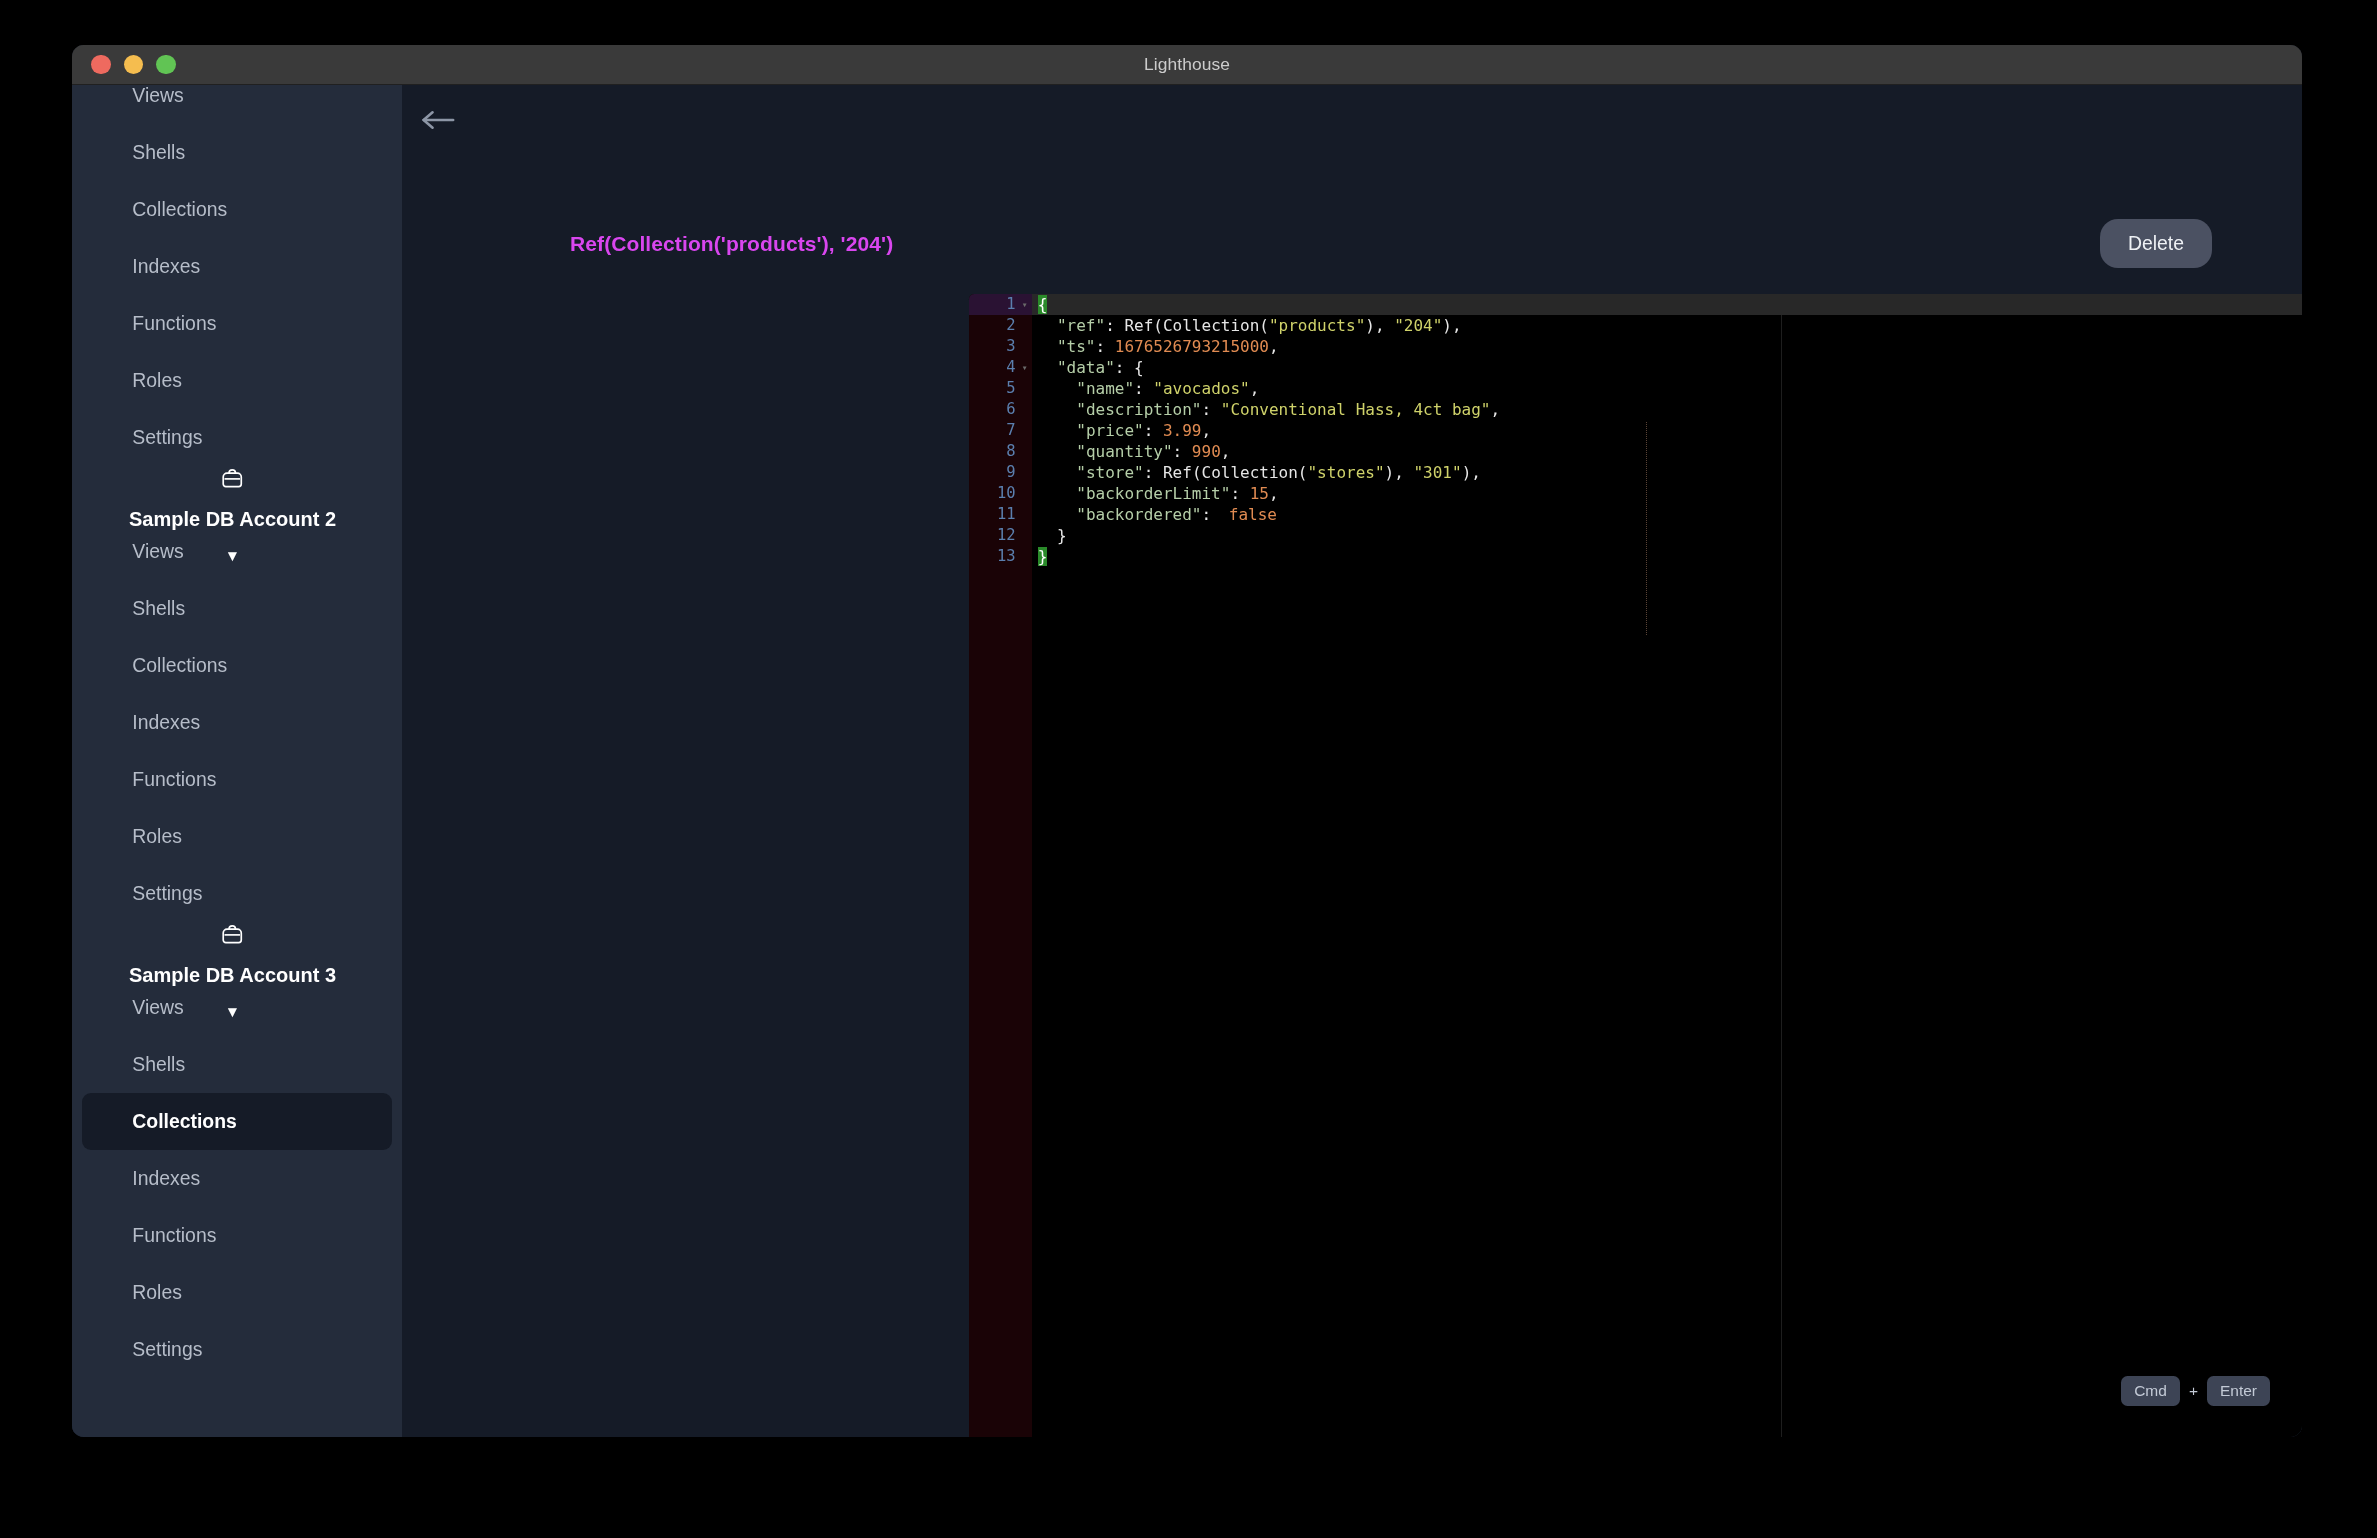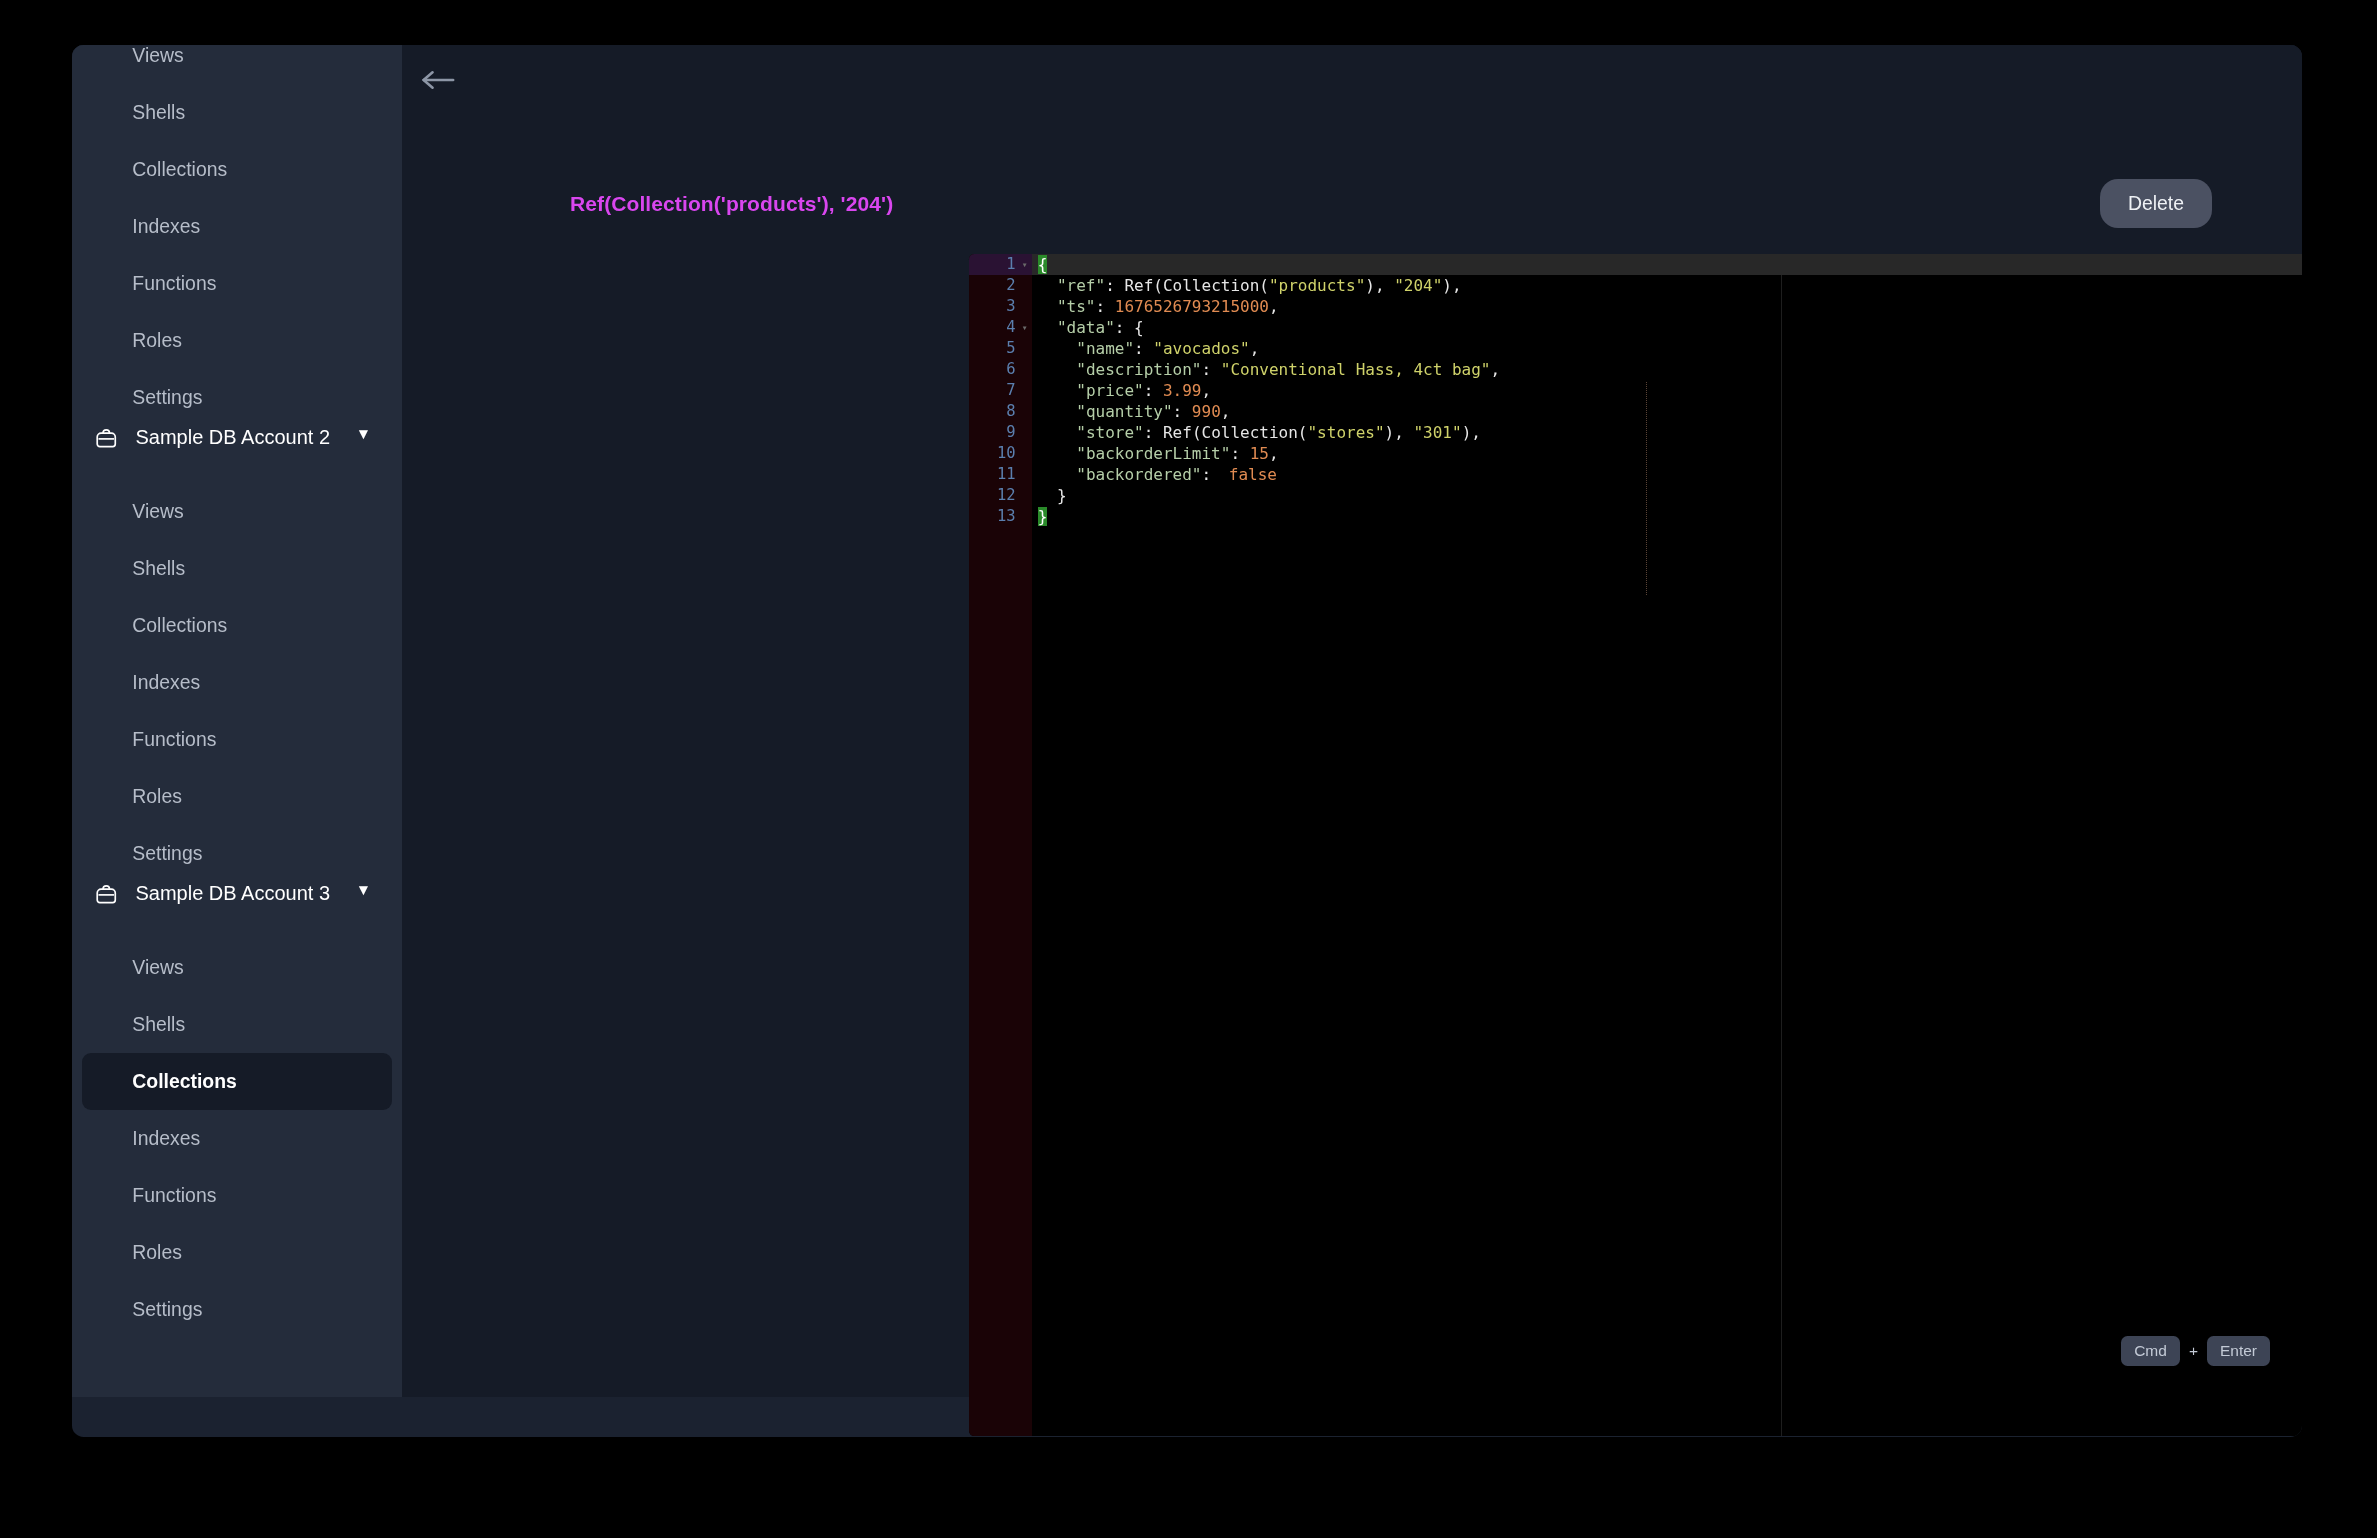--- a/index.html
+++ b/index.html
@@ -91,26 +91,28 @@
   }
   .nav-item.active {
     background: #151b27;
     color: #ffffff;
     font-weight: 700;
   }
 
   .account-header {
     height: 57px;
     display: flex;
+    align-items: center;
     padding: 0 31px 0 22px;
     color: #ffffff;
     font-size: 20px;
-    font-weight: 400;
+    font-weight: 700;
     cursor: pointer;
     gap: 17px;
+    flex-direction: column;
   }
   .db-icon { width: 24.5px; height: 24.5px; flex: 0 0 24.5px; display:block; }
   .account-name { flex: 1; }
   .caret { font-size: 15.5px; color: #ffffff; line-height: 1; }
 
   .version {
     height: 59px;
     display: flex;
     align-items: center;
     justify-content: center;
@@ -270,20 +272,28 @@
     font-size: 15.5px;
     font-family: "Liberation Sans", sans-serif;
   }
   .plus { color: #c3cad6; font-size: 15.5px; }
 </style>
 </head>
 <body>
 
 <div class="window">
 
+  <div class="titlebar">
+    <div class="traffic">
+      <div class="dot red"></div>
+      <div class="dot yellow"></div>
+      <div class="dot green"></div>
+    </div>
+    <div class="win-title">Lighthouse</div>
+  </div>
 
   <div class="body">
 
     <div class="sidebar">
       <div class="sidebar-scroll" id="sidebar-scroll">
           <div class="nav-item">
             <span>Views</span>
           </div>
           <div class="nav-item">
             <span>Shells</span>

